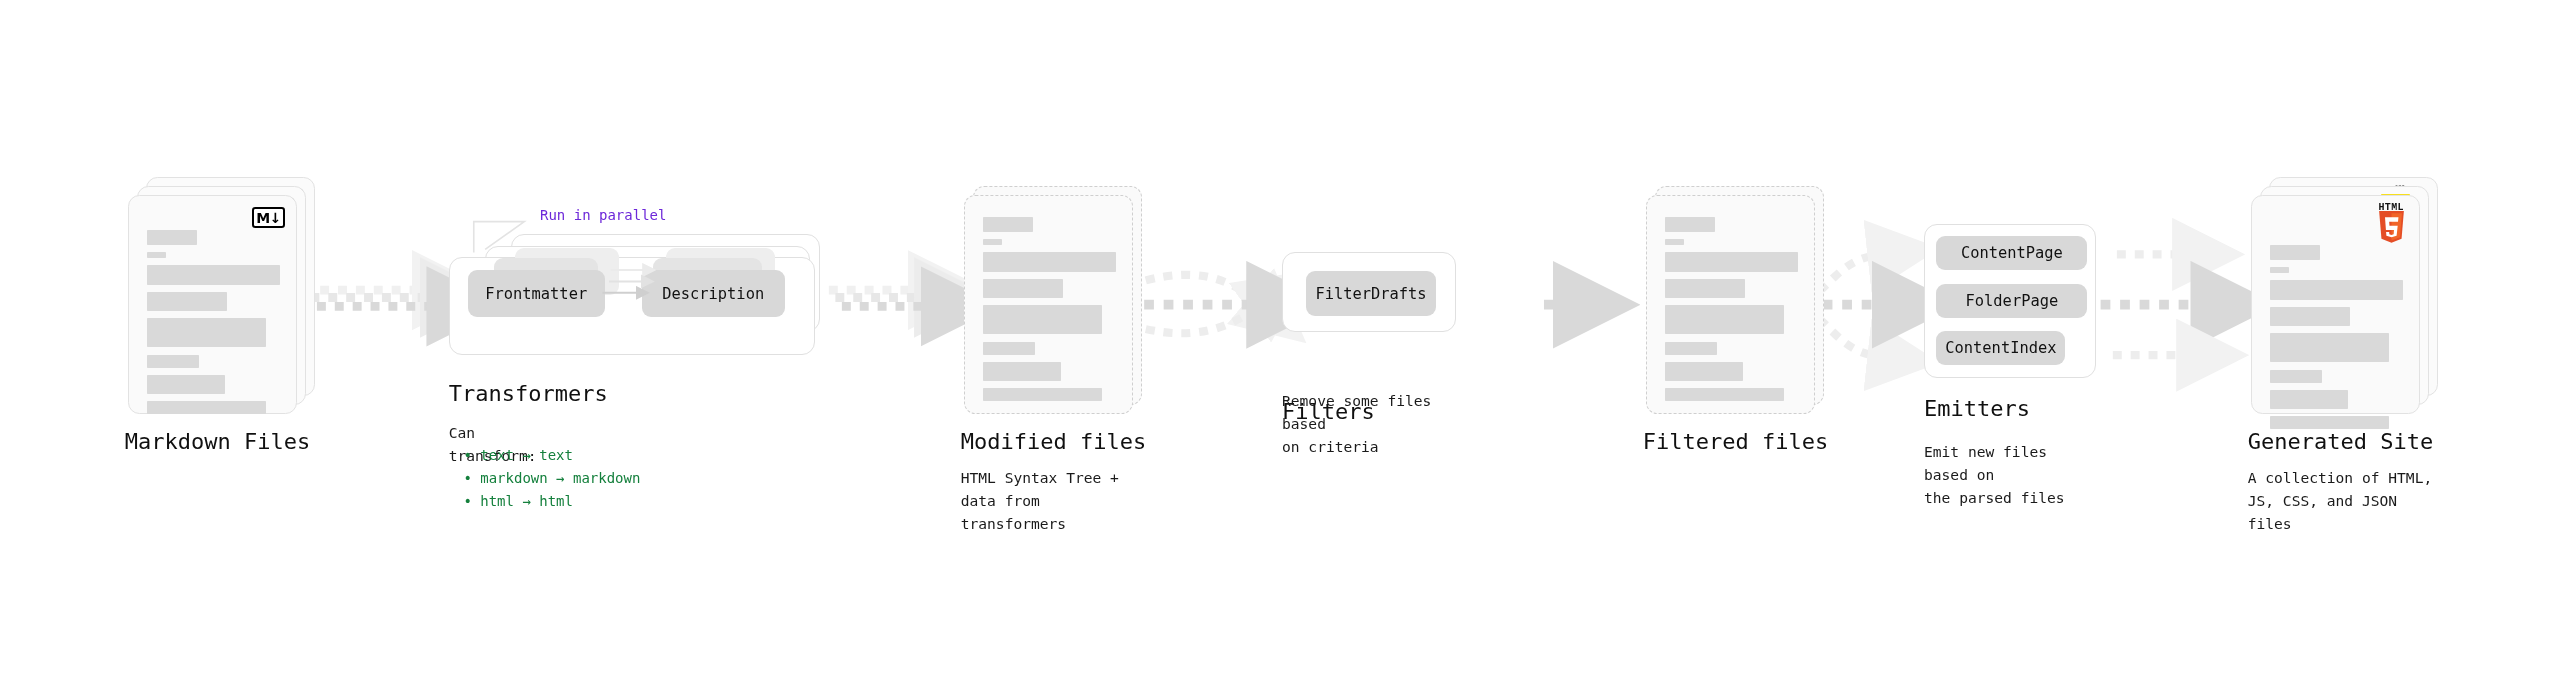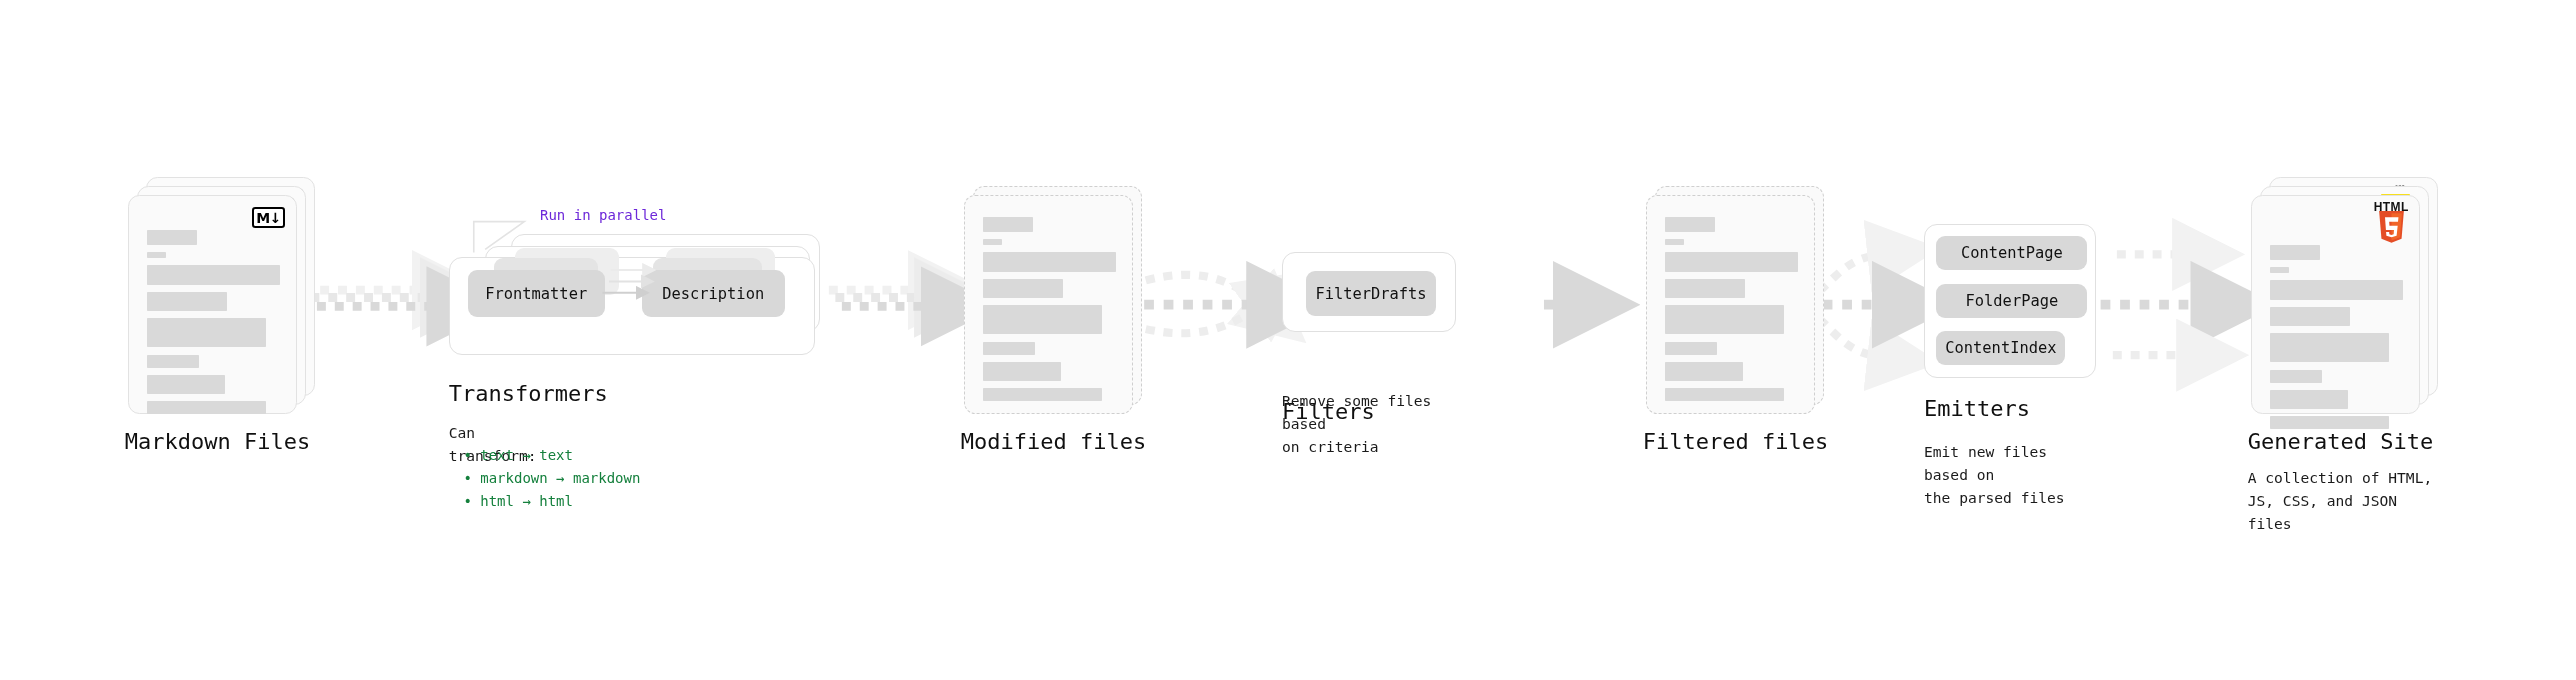--- a/index.html
+++ b/index.html
@@ -42,22 +42,22 @@
     font-family:"DejaVu Sans","Liberation Sans",sans-serif;
     font-weight:bold;font-size:14px;color:#000;line-height:1;
     letter-spacing:-0.8px;
   }
   .html5-badge{
     position:absolute;right:9.8px;top:8.1px;
     width:36px;height:39px;
     display:flex;flex-direction:column;align-items:center;
   }
   .html5-word{
-    font-family:Liberation Sans, sans-serif;
-    font-size:12px;font-weight:bold;color:#111;letter-spacing:0.4px;line-height:7.3px;
+    font-family:Liberation Mono, monospace;
+    font-size:10px;font-weight:bold;color:#111;letter-spacing:0.4px;line-height:7.3px;
   }
   .html5-shield{
     width:31px;height:32.5px;position:relative;
   }
   .js-badge{
     position:absolute;right:18px;top:6.5px;
     width:29px;height:14.6px;background:#f7df1e;border-radius:0.8px;
   }
   .css-badge{
     position:absolute;right:24.4px;top:6.5px;
@@ -239,20 +239,22 @@
         <div class="bar" style="width:133px;height:20.3px;"></div>
         <div class="bar" style="width:80px;height:18.7px;"></div>
         <div class="bar" style="width:119px;height:29px;"></div>
         <div class="bar" style="width:52px;height:13px;"></div>
         <div class="bar" style="width:78px;height:18.7px;"></div>
         <div class="bar" style="width:119px;height:13px;"></div>
       </div>
     </div>
   </div>
   <div class="title" style="position:absolute;left:-3.3px;top:234px;">Modified files</div>
+  <div class="subtitle" style="position:absolute;left:-3.3px;top:271px;">HTML Syntax Tree +
+data from transformers</div>
 </div>
 
 <div class="stage" style="left:1282px;top:252px;">
   <div class="pbox" style="position:relative;left:0;top:0;width:174px;height:80px;">
     <div class="pill" style="position:absolute;left:23px;top:18px;width:130px;height:45px;">
       <span>FilterDrafts</span>
     </div>
   </div>
   <div class="title" style="position:absolute;left:0px;top:99px;margin-top:48px;">Filters</div>
   <div class="subtitle" style="position:absolute;left:0px;top:137px;">Remove some files based

